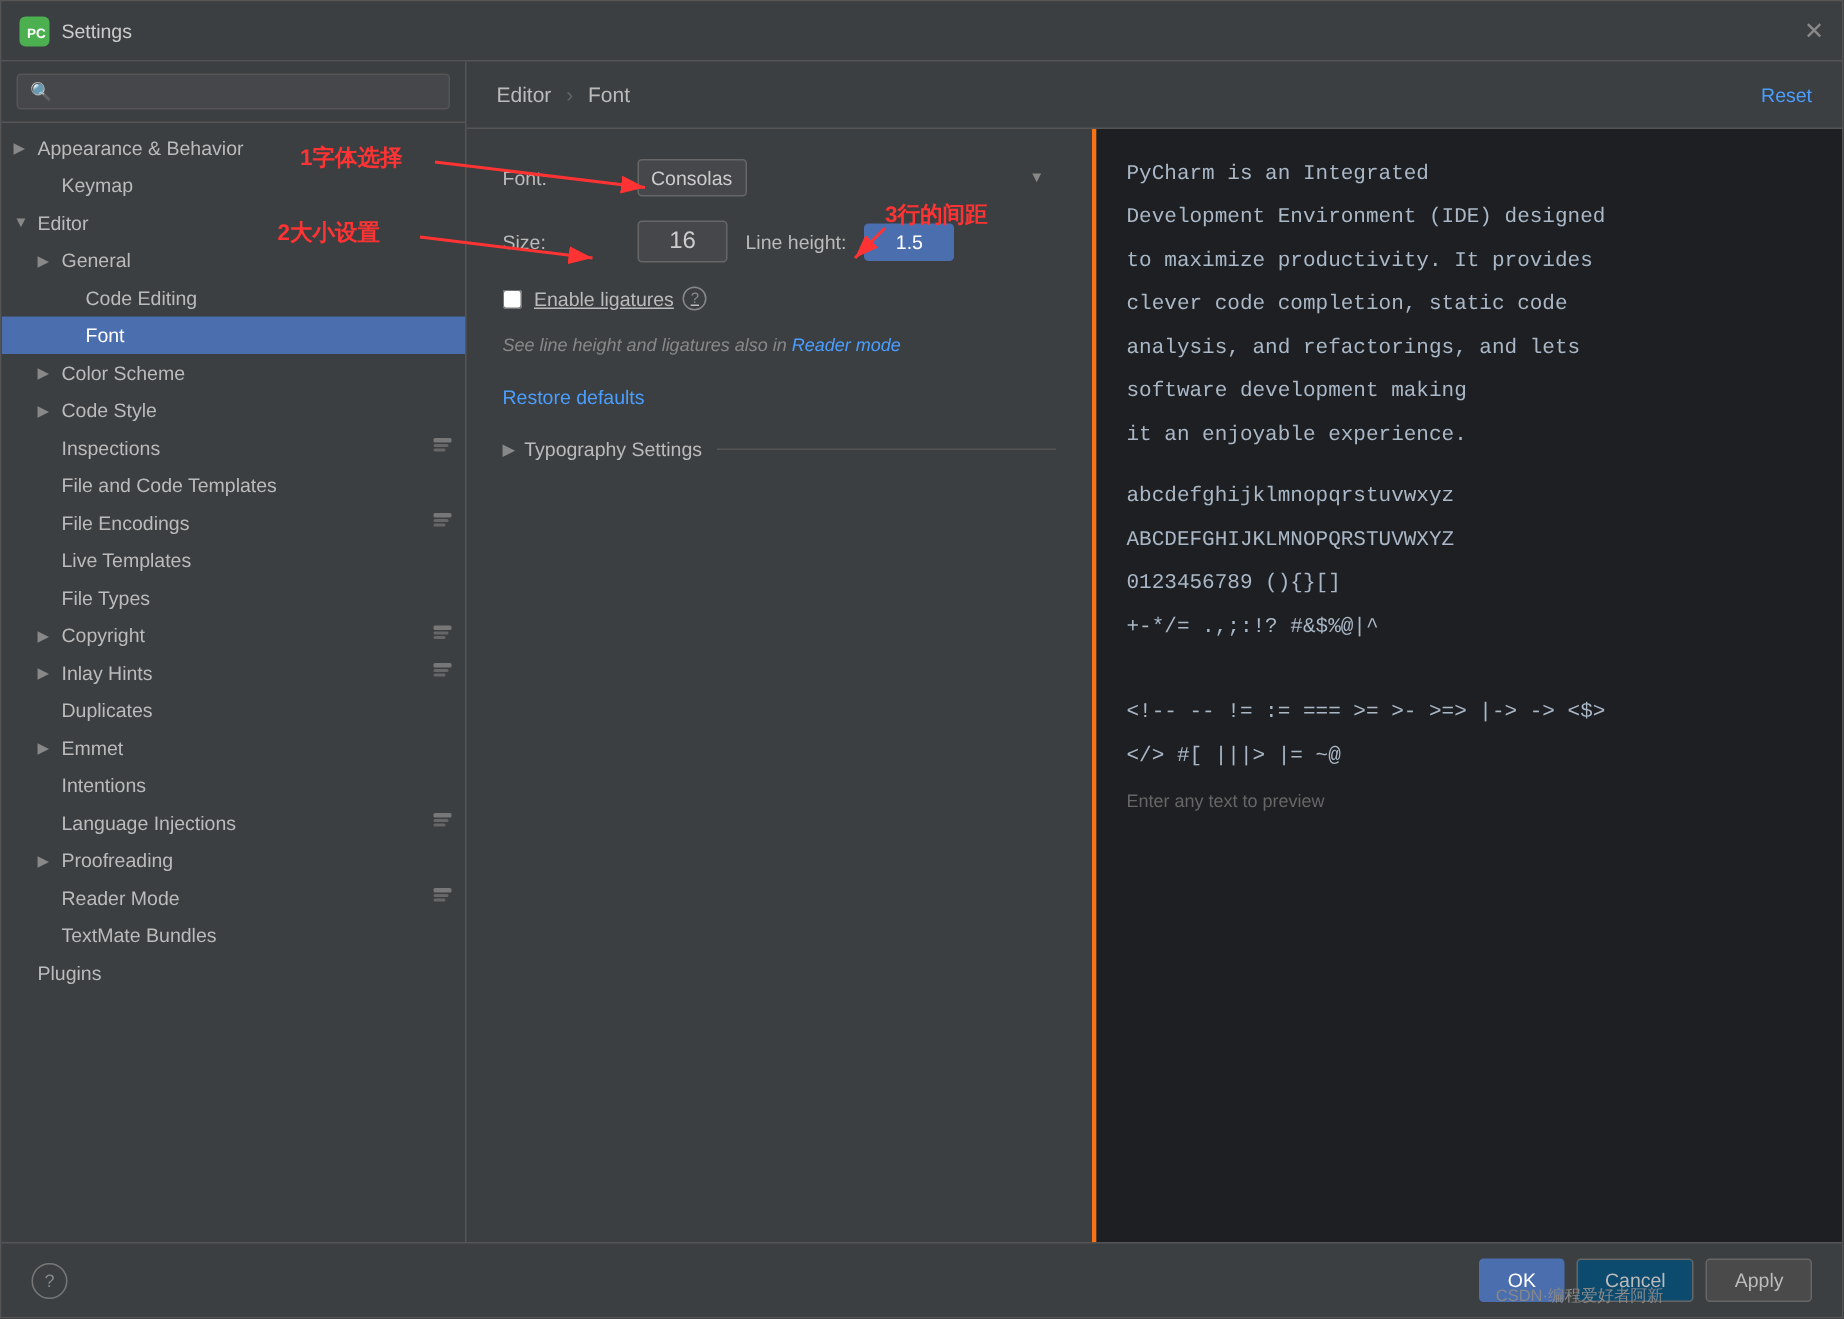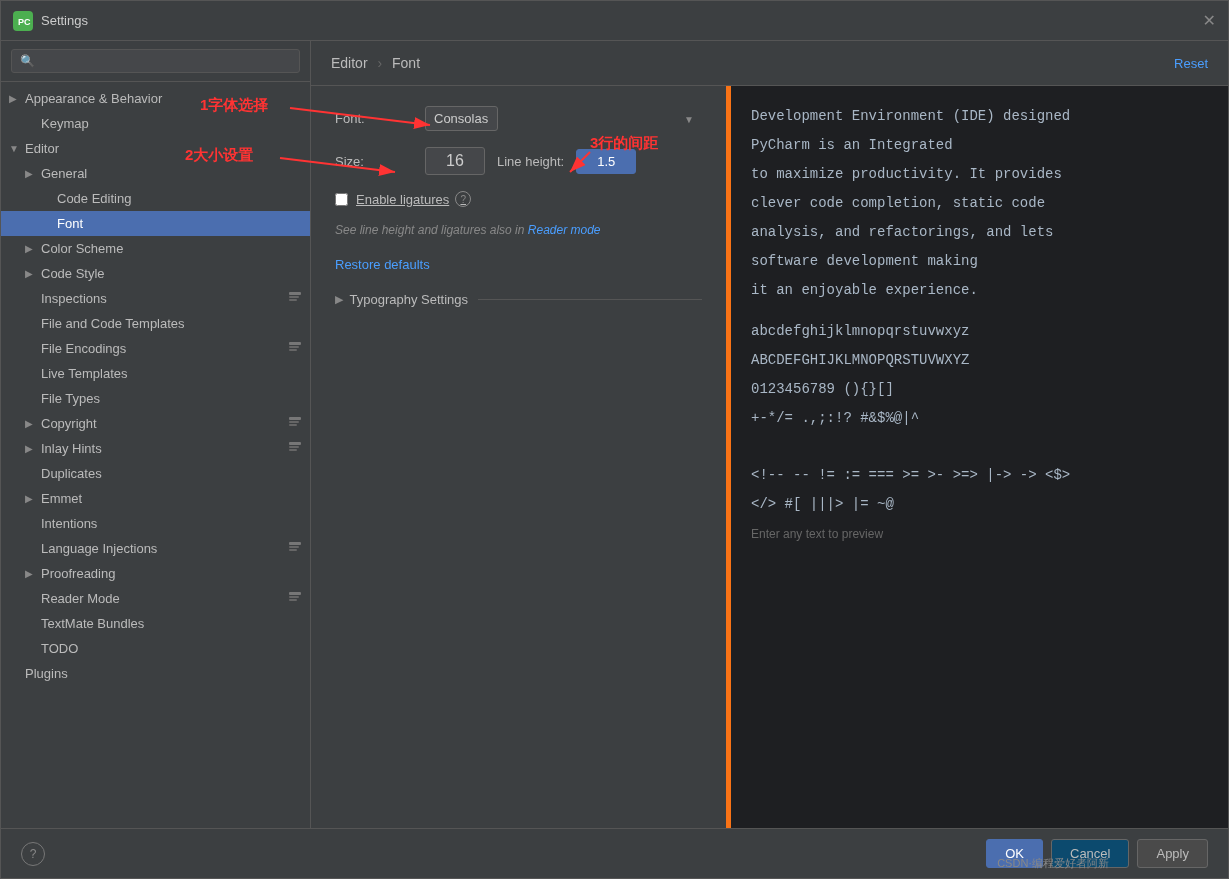--- a/index.html
+++ b/index.html
@@ -41,21 +41,21 @@
     .breadcrumb { padding: 14px 20px; border-bottom: 1px solid #555; display: flex; align-items: center; justify-content: space-between; flex-shrink: 0; }
     .breadcrumb-path { color: #bbb; font-size: 14px; }
     .breadcrumb-path .sep { color: #666; margin: 0 6px; }
     .breadcrumb-path .current { color: #bbb; }
     .reset-btn { color: #4a9eff; cursor: pointer; font-size: 13px; }
 
     
     .editor-area { flex: 1; display: flex; overflow: hidden; }
 
     
-    .font-settings { width: 420px; padding: 20px 24px; border-right: 5px solid #f97316; flex-shrink: 0; overflow-y: auto; }
+    .font-settings { width: 420px; padding: 20px 24px; border-right: 3px solid #f97316; flex-shrink: 0; overflow-y: auto; }
     .font-settings::-webkit-scrollbar { width: 6px; }
     .font-settings::-webkit-scrollbar-thumb { background: #555; }
 
     .setting-row { display: flex; align-items: center; margin-bottom: 16px; }
     .setting-label { color: #bbb; font-size: 13px; width: 90px; flex-shrink: 0; }
     .font-select { flex: 1; background: #45474a; border: 1px solid #666; color: #ccc; padding: 4px 8px; font-size: 13px; border-radius: 3px; cursor: pointer; appearance: none; -webkit-appearance: none; }
     .select-wrapper { flex: 1; position: relative; }
     .select-wrapper::after { content: '▼'; position: absolute; right: 8px; top: 50%; transform: translateY(-50%); color: #888; font-size: 10px; pointer-events: none; }
     .size-input { width: 60px; background: #45474a; border: 1px solid #666; color: #ccc; padding: 4px 8px; font-size: 16px; border-radius: 3px; text-align: center; }
     .line-height-label { color: #bbb; font-size: 13px; margin: 0 12px; }
@@ -283,26 +283,20 @@
                   </svg></span>
               </div>
             </div>
             <div class="tree-item">
               <div class="item-row" style="padding-left: 24px;">
                 <span class="arrow"></span>
                 <span class="label">TextMate Bundles</span>
               </div>
             </div>
             <div class="tree-item">
-              <div class="item-row" style="padding-left: 24px;">
-                <span class="arrow"></span>
-                <span class="label">TODO</span>
-              </div>
-            </div>
-            <div class="tree-item">
               <div class="item-row" style="padding-left: 8px;">
                 <span class="arrow"></span>
                 <span class="label">Plugins</span>
               </div>
             </div>
           </div>
       </div>
 
       <div class="right-panel">
 
@@ -352,22 +346,22 @@
               <div class="typography-header">
                 <span class="arrow">▶</span>
                 <span>Typography Settings</span>
                 <div class="divider-line"></div>
               </div>
             </div>
           </div>
 
           <div class="preview-panel">
             <div class="preview-text">
+              <div class="preview-sample">PyCharm is an Integrated</div>
               <div class="preview-sample">Development Environment (IDE) designed</div>
-              <div class="preview-sample">PyCharm is an Integrated</div>
               <div class="preview-sample">to maximize productivity. It provides</div>
               <div class="preview-sample">clever code completion, static code</div>
               <div class="preview-sample">analysis, and refactorings, and lets</div>
               <div class="preview-sample">software development making</div>
               <div class="preview-sample">it an enjoyable experience.</div>
             </div>
             <div style="margin-top:16px;">
               <div class="preview-sample">abcdefghijklmnopqrstuvwxyz</div>
               <div class="preview-sample">ABCDEFGHIJKLMNOPQRSTUVWXYZ</div>
               <div class="preview-sample">  0123456789  (){}[]</div>

